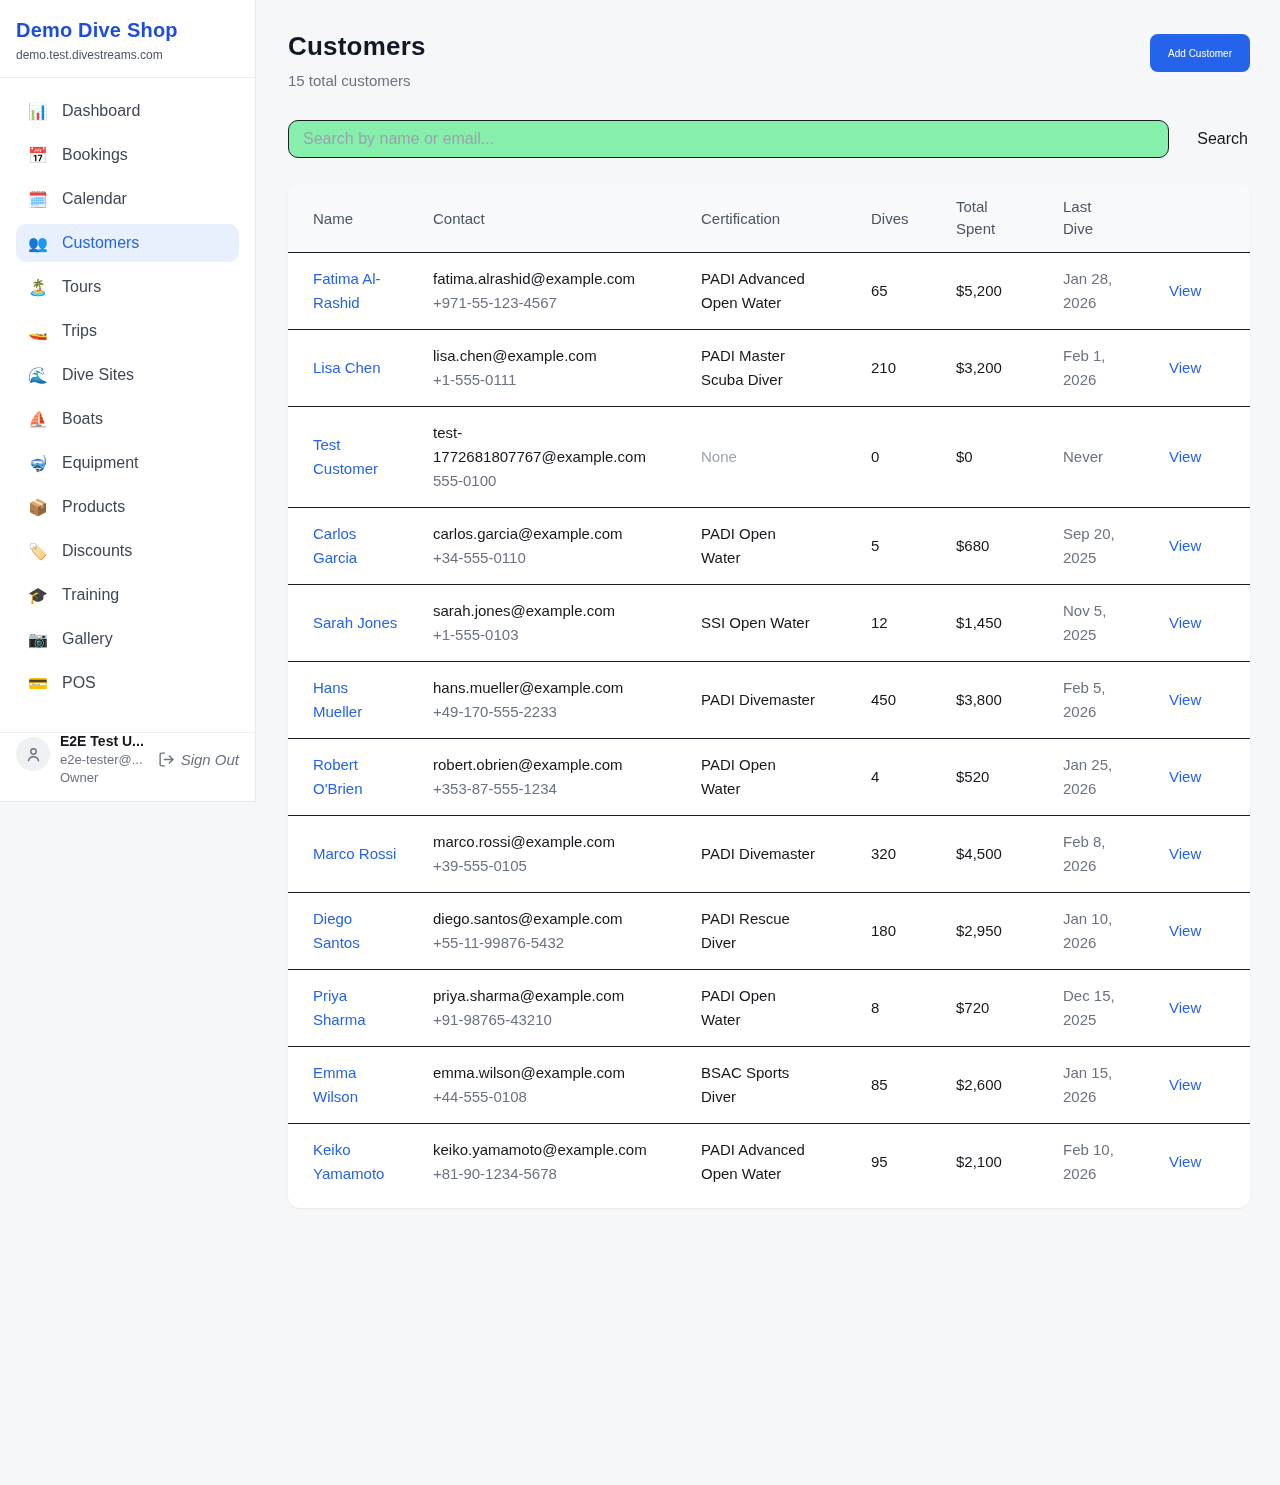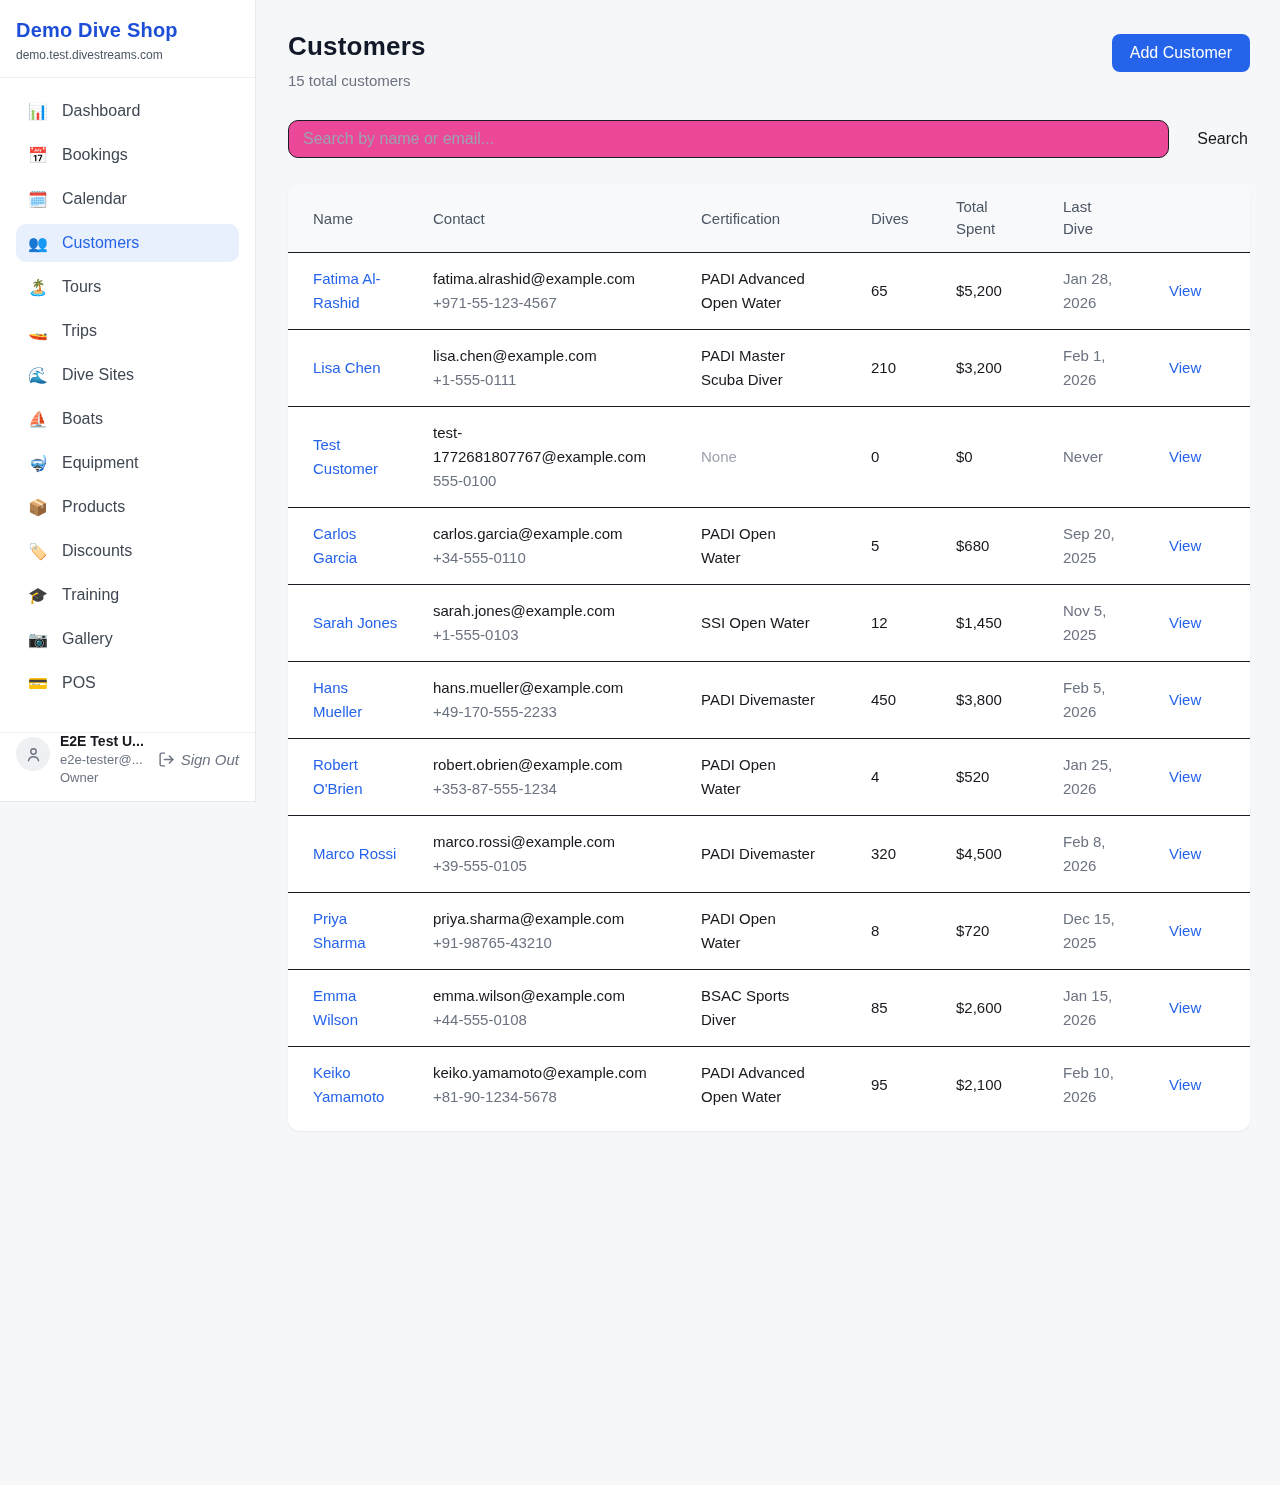--- a/index.html
+++ b/index.html
@@ -54,31 +54,31 @@
     font-size:15px; color:#6b7280; cursor:pointer; white-space:nowrap;font-style:italic;
   }
 
   
   .main { position:absolute; left:288px; top:0; width:962px; }
   .page-head { margin-top:31px; display:flex; justify-content:space-between; align-items:flex-start; }
   .page-title { font-size:26px; font-weight:bold; color:#111827; letter-spacing:.2px; }
   .page-sub { font-size:15px; color:#6b7280; margin-top:10px; }
   .btn-primary {
     background:#2563eb; color:#ffffff;
-    font-size:16px; font-weight:500;
+    font-size:10px; font-weight:500;
     font-family:"Liberation Sans", sans-serif;
     border:none; border-radius:8px;
     padding:0 18px; height:38px; margin-top:3px;
     cursor:pointer;
   }
   .search-row { margin-top:31px; display:flex; align-items:center; }
   .search-input {
     flex:1 1 auto; height:38px;
     border:1.5px solid #1a1d24; border-radius:10px;
-    background:#ec4899; padding:0 14px;
+    background:#86efac; padding:0 14px;
     font-size:16px; color:#16181d;
     font-family:"Liberation Sans", sans-serif;
     outline:none;
   }
   .search-input::placeholder { color:#9aa3ad; }
   .search-btn {
     background:none; border:none; cursor:pointer;
     font-size:16px; color:#16181d; font-weight:500;
     font-family:"Liberation Sans", sans-serif;
     margin-left:26px; padding:8px 2px; white-space:nowrap;
@@ -366,20 +366,32 @@
       <div class="email">marco.rossi@example.com</div>
       <div class="phone">+39-555-0105</div>
     </td>
     <td class="c-cert">PADI Divemaster</td>
     <td class="c-dives">320</td>
     <td class="c-spent">$4,500</td>
     <td class="c-date">Feb 8, 2026</td>
     <td class="c-action"><a class="view-link">View</a></td>
   </tr>
 
+  <tr>
+    <td class="c-name"><a class="name-link">Diego Santos</a></td>
+    <td class="c-contact">
+      <div class="email">diego.santos@example.com</div>
+      <div class="phone">+55-11-99876-5432</div>
+    </td>
+    <td class="c-cert">PADI Rescue Diver</td>
+    <td class="c-dives">180</td>
+    <td class="c-spent">$2,950</td>
+    <td class="c-date">Jan 10, 2026</td>
+    <td class="c-action"><a class="view-link">View</a></td>
+  </tr>
 
   <tr>
     <td class="c-name"><a class="name-link">Priya Sharma</a></td>
     <td class="c-contact">
       <div class="email">priya.sharma@example.com</div>
       <div class="phone">+91-98765-43210</div>
     </td>
     <td class="c-cert">PADI Open Water</td>
     <td class="c-dives">8</td>
     <td class="c-spent">$720</td>

